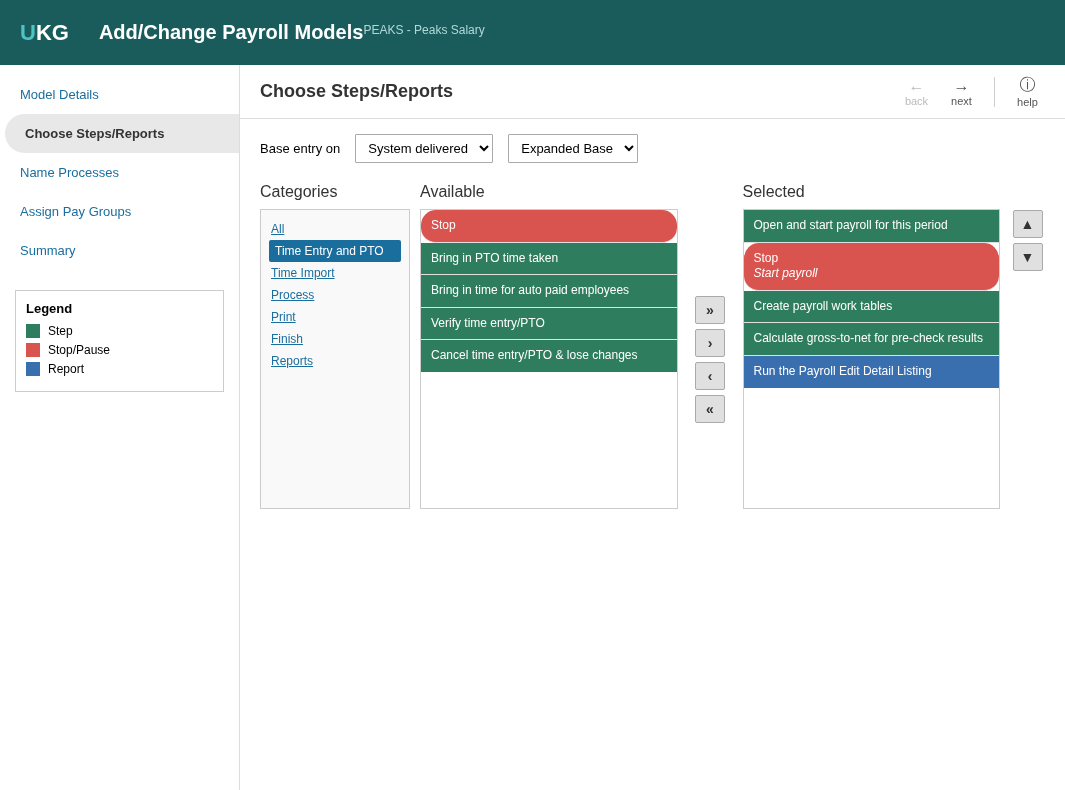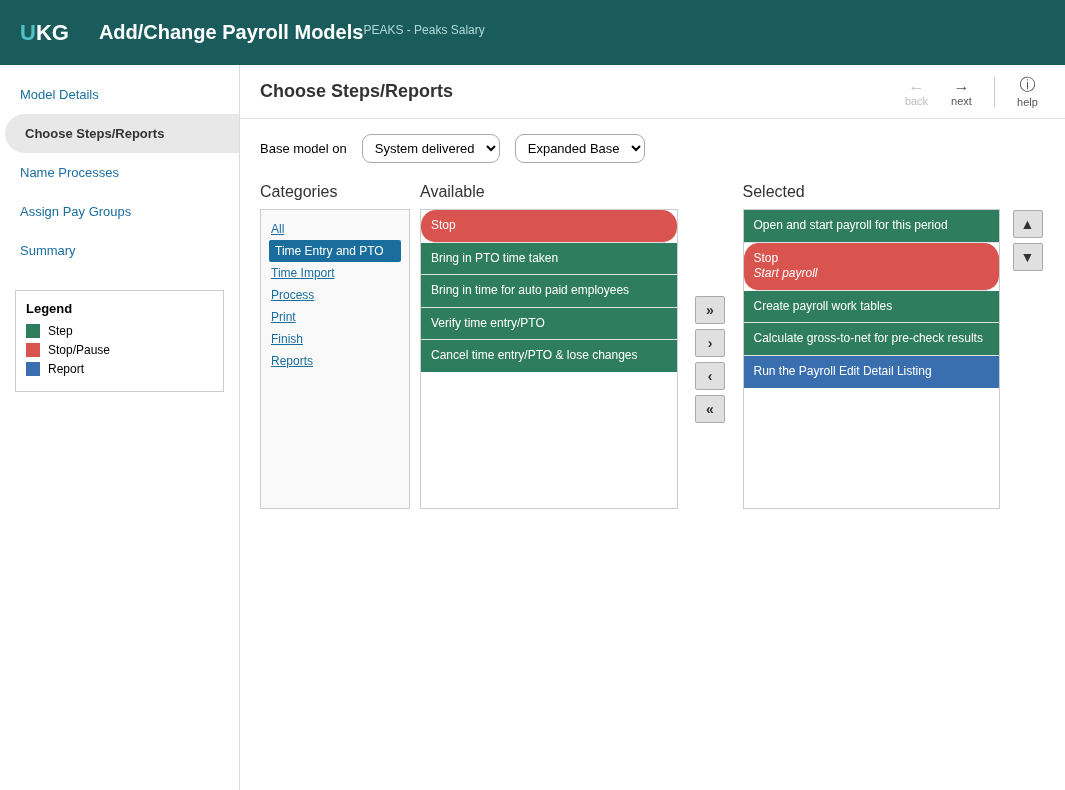--- a/index.html
+++ b/index.html
@@ -88,21 +88,21 @@
 
     
     .content { padding: 15px 20px; }
 
     .base-model-row {
       display: flex; align-items: center; margin-bottom: 20px; gap: 15px;
     }
     select {
       padding: 5px 8px;
       border: 1px solid #aaa;
-      border-radius: 9px;
+      border-radius: 1px;
       font-size: 13px;
       background: white;
       cursor: pointer;
     }
 
     
     .columns { display: flex; gap: 10px; }
     .col-header { font-size: 16px; color: #333; font-weight: normal; margin-bottom: 8px; }
 
     
@@ -222,21 +222,21 @@
         <div class="nav-btn">
           <span class="icon">ⓘ</span>
           <span>help</span>
         </div>
       </div>
     </div>
 
     <div class="content">
 
       <div class="base-model-row">
-        <span>Base model on</span>
+        <span>Base entry on</span>
         <select><option>System delivered</option></select>
         <select><option>Expanded Base</option><option>Standard Base</option><option>Minimal Base</option></select>
       </div>
 
       <div class="columns">
 
         <div class="categories-col">
           <div class="col-header">Categories</div>
           <div class="category-list">
             <div class="category-item">All</div>

